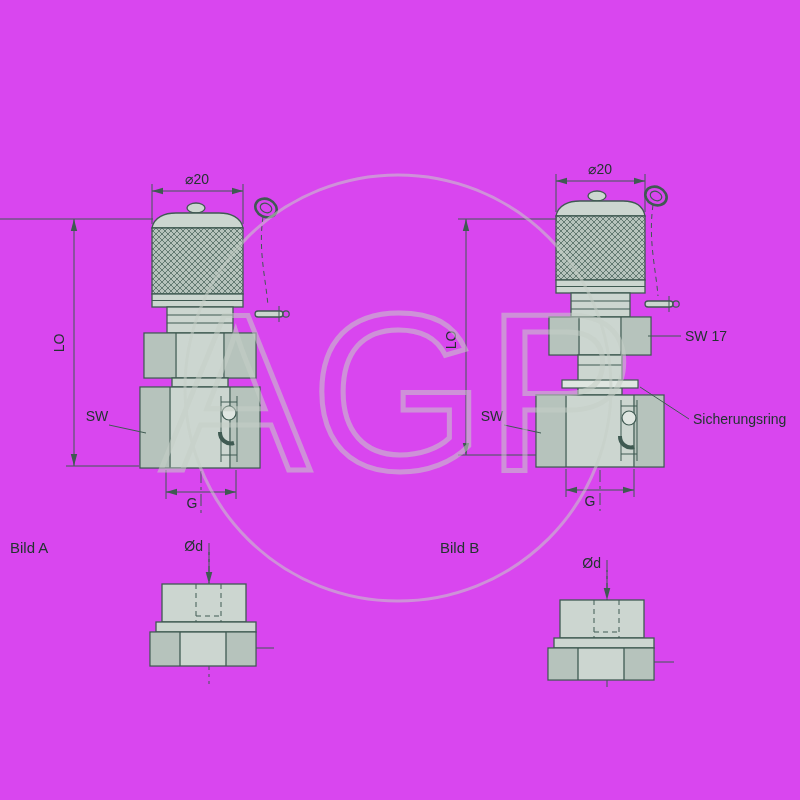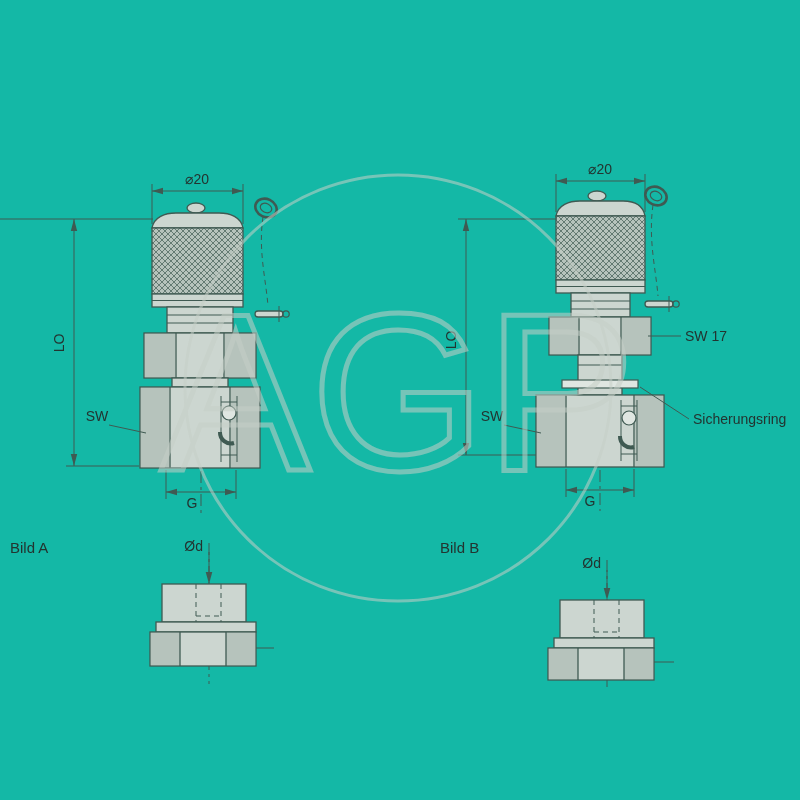--- a/index.html
+++ b/index.html
@@ -1,20 +1,20 @@
 <!DOCTYPE html>
 <html style="--line: #3f5a52; --metal: #ccd6d0; --metal-dark: #b6c3bc; --metal-light: #dfe6e1; --watermark: #c6cfc7; --text: #233430;"><head>
 <meta charset="utf-8">
 <style>
   :root{
     --line:#3f5a52; --metal:#ccd6d0; --metal-dark:#b6c3bc; --metal-light:#dfe6e1;
     --watermark:#c6cfc7; --text:#233430;
   }
   html,body{margin:0;padding:0;background:#fff;}
-  .stage{width:800px;height:800px;background:#14b8a6;position:relative;overflow:hidden;}
+  .stage{width:800px;height:800px;background:#d946ef;position:relative;overflow:hidden;}
   .ln{stroke:var(--line);fill:none;stroke-width:1.3;}
   .ln-thin{stroke:var(--line);fill:none;stroke-width:1;}
   .fill{fill:var(--metal);stroke:var(--line);stroke-width:1.3;}
   .fill-light{fill:var(--metal-light);stroke:var(--line);stroke-width:1.2;}
   .shade{fill:var(--metal-dark);stroke:none;}
   .arrow{fill:var(--line);stroke:none;}
   .cl{stroke:var(--line);fill:none;stroke-width:1;stroke-dasharray:12 4 3 4;}
   .hid{stroke:var(--line);fill:none;stroke-width:1;stroke-dasharray:5 4;}
   .hook{stroke:var(--line);fill:none;stroke-width:4;}
   .ring{stroke:var(--line);fill:none;stroke-width:2.6;}

